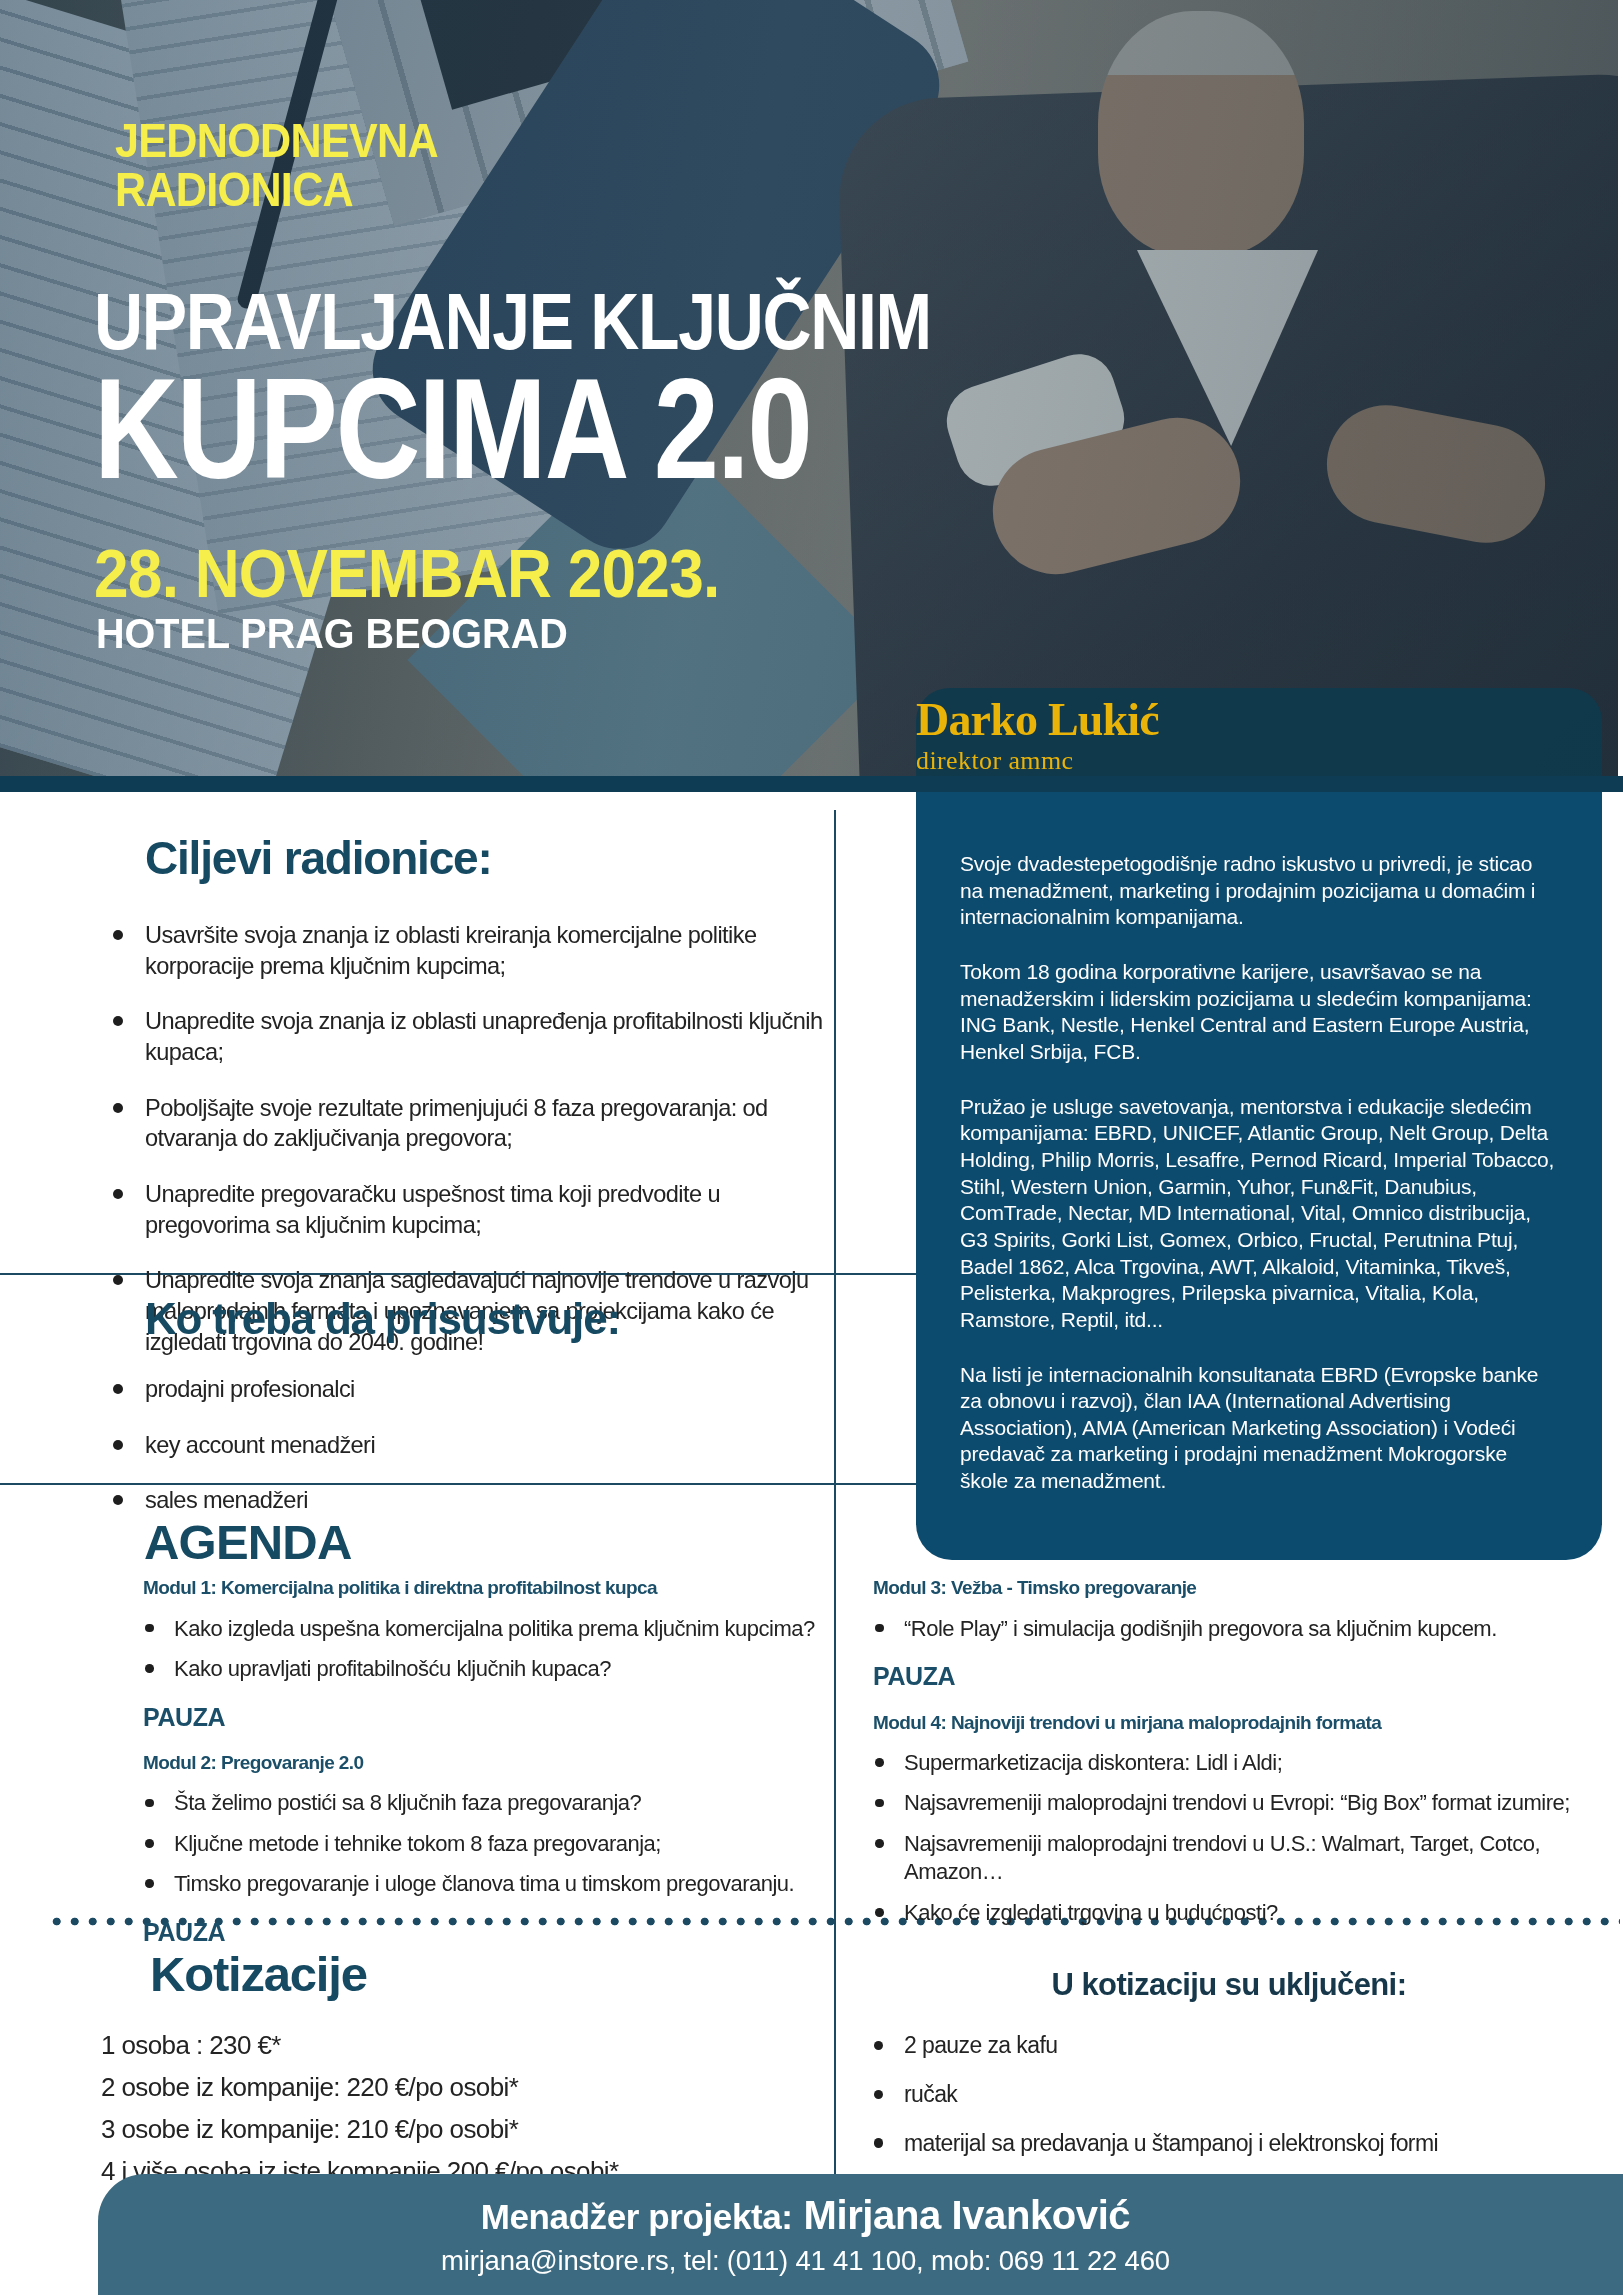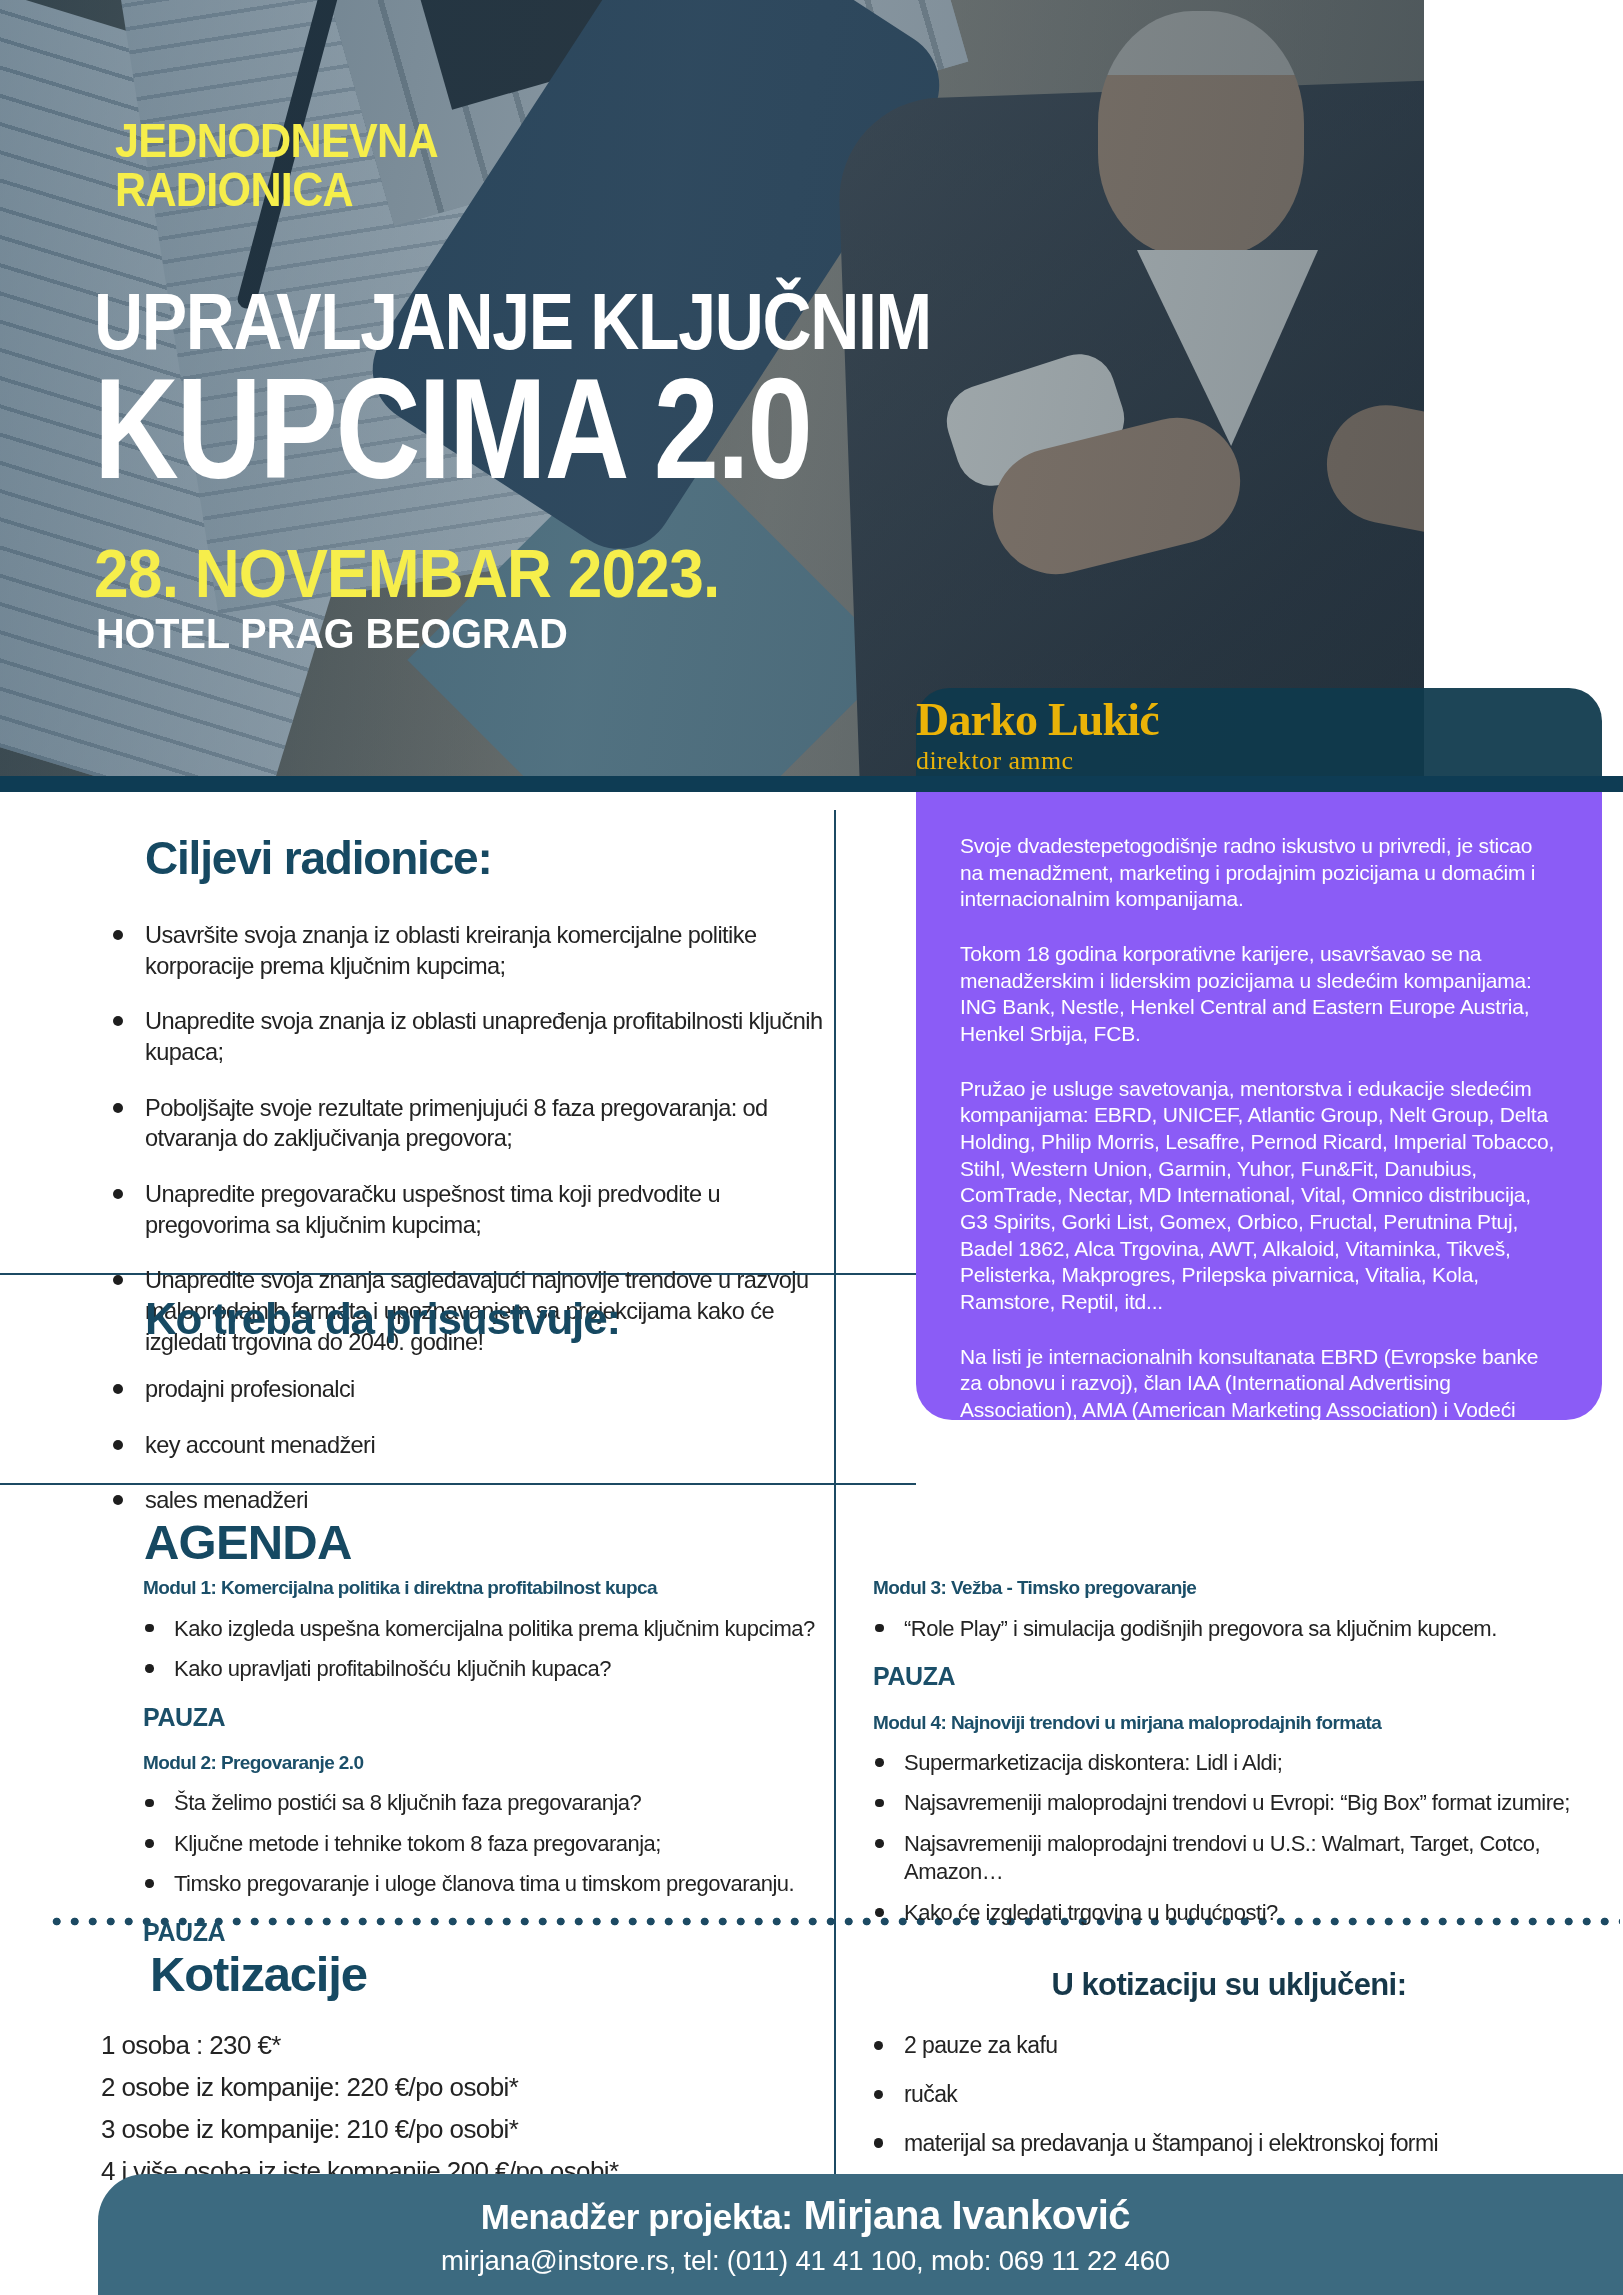--- a/index.html
+++ b/index.html
@@ -2,21 +2,21 @@
 <html style="font-size:12.6px"><head>
 <meta charset="utf-8">
 <style>
   html,body{margin:0;padding:0;background:#e8e8e8;}
   .page{
     position:relative;width:1623px;height:2295px;margin:0 auto;
     background:#ffffff;overflow:hidden;
     font-family:"Liberation Sans",sans-serif;color:#232323;
   }
   
-  .hero{position:absolute;left:0;top:0;width:1424px;height:776px;overflow:hidden;background:#6d7a80;}
+  .hero{position:absolute;left:0;top:0;width:1618px;height:776px;overflow:hidden;background:#6d7a80;}
   .hero .layer{position:absolute;}
   .ph-desk{inset:0;background:linear-gradient(100deg,#4c4b45 0%,#6e6a60 28%,#8a857b 55%,#6f6d66 100%);}
   .ph-paper1{left:-126px;top:47px;width:503px;height:722px;background:
     repeating-linear-gradient(0deg,rgba(120,134,146,.55) 0 3.9px,transparent 3.9px 27px),
     linear-gradient(#e3e8ec,#c6cfd6);transform:rotate(17deg);}
   .ph-paper2{left:165px;top:-63px;width:471px;height:644px;background:
     repeating-linear-gradient(0deg,rgba(125,138,150,.45) 0 3.9px,transparent 3.9px 23.6px),
     linear-gradient(#d6dce1,#bfc9d0);transform:rotate(-9deg);}
   .ph-keyboard{left:346px;top:-118px;width:597px;height:267px;transform:rotate(-16deg);
     background:repeating-linear-gradient(90deg,#b6bec4 0 46px,#8d979e 46px 52px),#a7b0b6;}
@@ -41,22 +41,22 @@
   .title2{left:94px;top:347px;font-size:143px;letter-spacing:-2.4px;transform:scaleX(.82);}
   .date{left:94px;top:534px;font-size:69px;color:#f6ee4b;letter-spacing:-0.8px;transform:scaleX(.9);}
   .venue{left:96px;top:609px;font-size:43px;transform:scaleX(.92);}
   
   .name-box{position:absolute;left:916px;top:688px;width:686px;height:88px;z-index:5;
     background:rgba(15,57,77,.94);border-radius:33px 33px 0 0;text-align:left;color:#eab308;padding-top:7.9px;box-sizing:border-box;font-family:Liberation Serif, serif;}
   .name-box .nm{font-size:46px;font-weight:bold;letter-spacing:-0.8px;line-height:1.05;}
   .name-box .rl{font-size:26px;letter-spacing:0.4px;margin-top:1.6px;}
   .band{position:absolute;left:0;top:776px;width:1623px;height:15.7px;background:#0e3c54;}
   
-  .bio{position:absolute;left:916px;top:792px;width:686px;height:628px;box-sizing:border-box;
-    background:#8b5cf6;border-radius:0 0 36px 36px;padding:41px 44px;color:#fff;}
+  .bio{position:absolute;left:916px;top:792px;width:686px;height:768px;box-sizing:border-box;
+    background:#0c4a6e;border-radius:0 0 36px 36px;padding:59px 44px;color:#fff;}
   .bio p{margin:0 0 28px 0;font-size:21px;line-height:1.27;letter-spacing:-0.2px;}
   .bio p:last-child{margin-bottom:0;}
   
   .vline{position:absolute;left:834px;top:810px;width:2.4px;height:1365px;background:#1c4a63;}
   .hline1{position:absolute;left:0;top:1273px;width:916px;height:2.4px;background:#1c4a63;}
   .hline2{position:absolute;left:0;top:1483px;width:916px;height:2.4px;background:#1c4a63;}
   .dotline{position:absolute;left:52px;top:1917px;width:1568px;height:9.4px;
     background:radial-gradient(circle at 4.7px 4.7px,#1c4a63 3.6px,transparent 4.4px) left center/18px 9.4px repeat-x;}
   
   h2.navy{margin:0;color:#164962;font-weight:bold;letter-spacing:-1.2px;}

